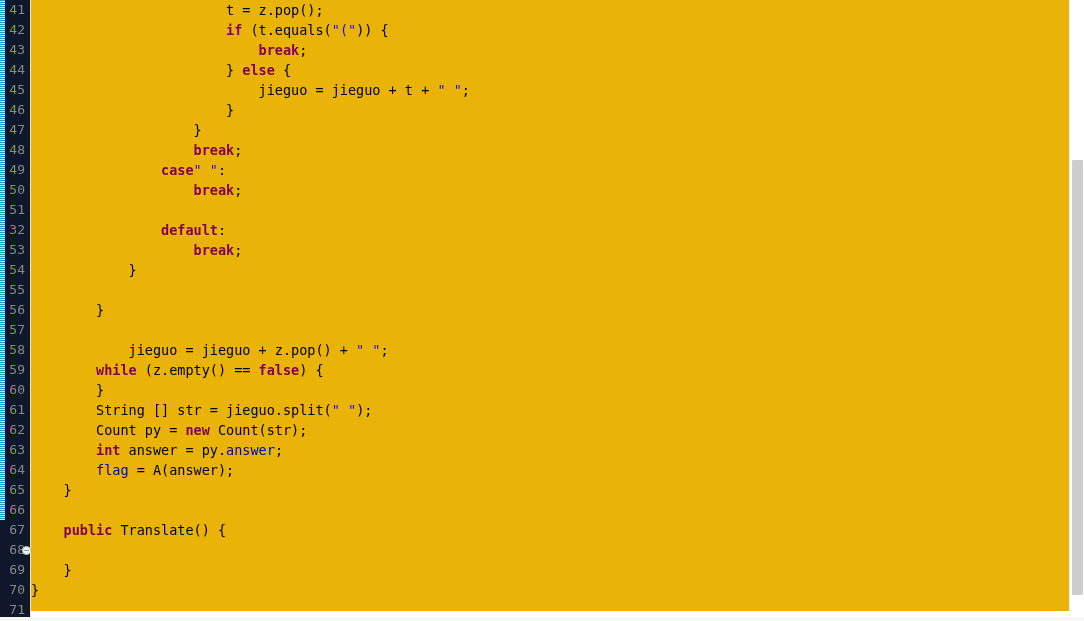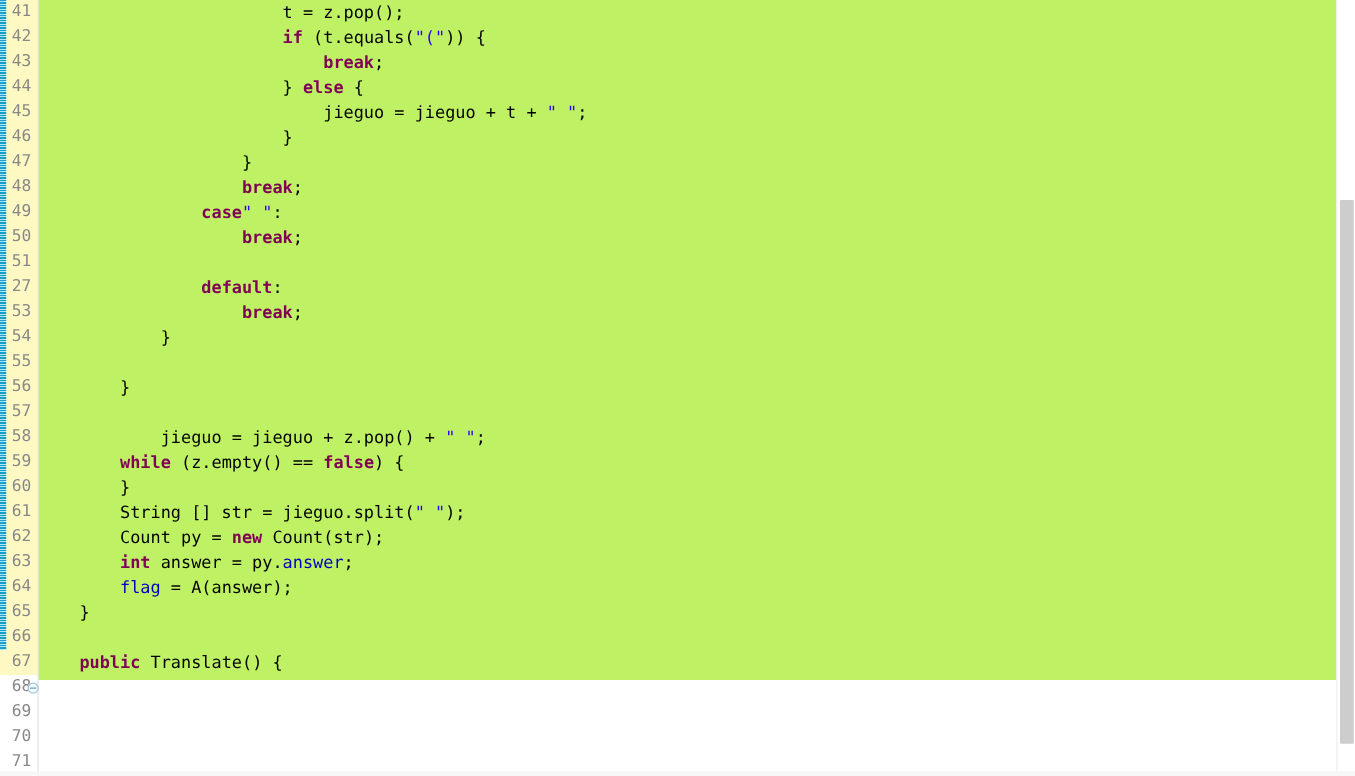--- a/index.html
+++ b/index.html
@@ -5,22 +5,22 @@
   html,body{margin:0;padding:0;}
   body{
     width:1084px;height:621px;overflow:hidden;
     background:#ffffff;
     font-family:"DejaVu Sans Mono","Liberation Mono",monospace;
   }
   #editor{position:relative;width:1084px;height:621px;background:#fff;overflow:hidden;}
 
   
   #gutter{
-    position:absolute;left:0;top:0;width:31px;height:540px;
-    background:#fef9c3;
+    position:absolute;left:0;top:0;width:31px;height:621px;
+    background:#0f172a;
   }
   #change-bar{
     position:absolute;left:0;top:0;width:5px;
     background:repeating-linear-gradient(
        to bottom,#1a9ec4 0px,#1a9ec4 1px,#b9e3ef 1px,#b9e3ef 2px);
   }
   #gutter-sep{
     position:absolute;left:30px;top:0;width:1px;height:621px;
     background:#e4e4e4;
   }
@@ -37,22 +37,22 @@
     border:1px solid #9fc4d4;border-radius:50%;
     background:#f3fafc;
   }
   .fold:after{
     content:"";position:absolute;left:1px;top:3px;
     width:5px;height:1px;background:#6f9fb4;
   }
 
   
   #code{
-    position:absolute;left:31px;top:0;right:14px;height:544px;
-    overflow:hidden;background:#bef264;
+    position:absolute;left:31px;top:0;right:14px;height:611px;
+    overflow:hidden;background:#eab308;
   }
   .line{
     height:20px;line-height:20px;
     font-size:13.5px;
     white-space:pre;
     color:#000000;
     font-family:"DejaVu Sans Mono","Liberation Mono",monospace;
   }
   .k{color:#7f0055;font-weight:bold;}
   .s{color:#2a00ff;}
@@ -86,21 +86,21 @@
         <div class="lnum" style="top: 20px;">42</div>
         <div class="lnum" style="top: 40px;">43</div>
         <div class="lnum" style="top: 60px;">44</div>
         <div class="lnum" style="top: 80px;">45</div>
         <div class="lnum" style="top: 100px;">46</div>
         <div class="lnum" style="top: 120px;">47</div>
         <div class="lnum" style="top: 140px;">48</div>
         <div class="lnum" style="top: 160px;">49</div>
         <div class="lnum" style="top: 180px;">50</div>
         <div class="lnum" style="top: 200px;">51</div>
-        <div class="lnum" style="top: 220px;">27</div>
+        <div class="lnum" style="top: 220px;">32</div>
         <div class="lnum" style="top: 240px;">53</div>
         <div class="lnum" style="top: 260px;">54</div>
         <div class="lnum" style="top: 280px;">55</div>
         <div class="lnum" style="top: 300px;">56</div>
         <div class="lnum" style="top: 320px;">57</div>
         <div class="lnum" style="top: 340px;">58</div>
         <div class="lnum" style="top: 360px;">59</div>
         <div class="lnum" style="top: 380px;">60</div>
         <div class="lnum" style="top: 400px;">61</div>
         <div class="lnum" style="top: 420px;">62</div>

